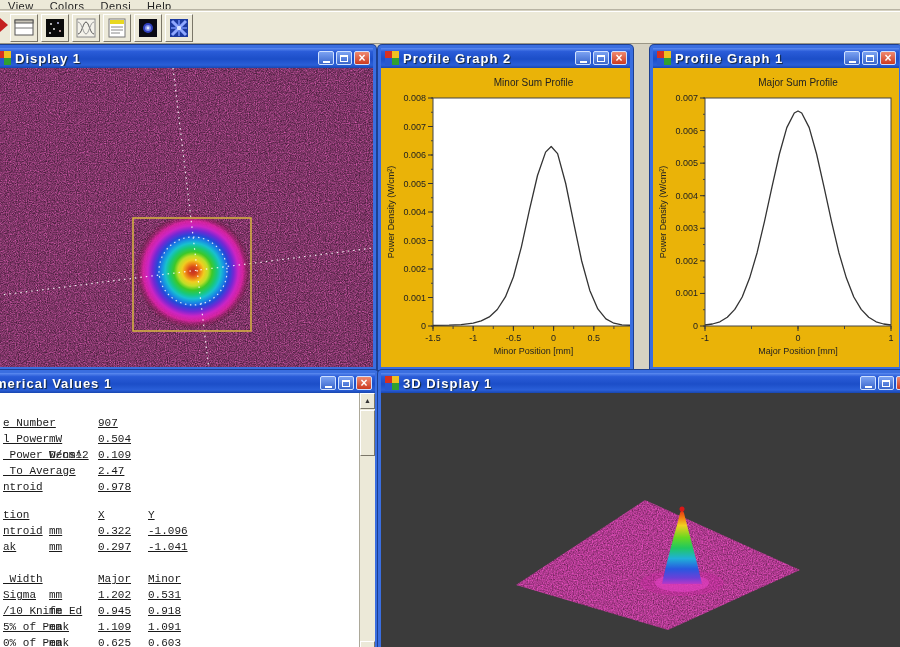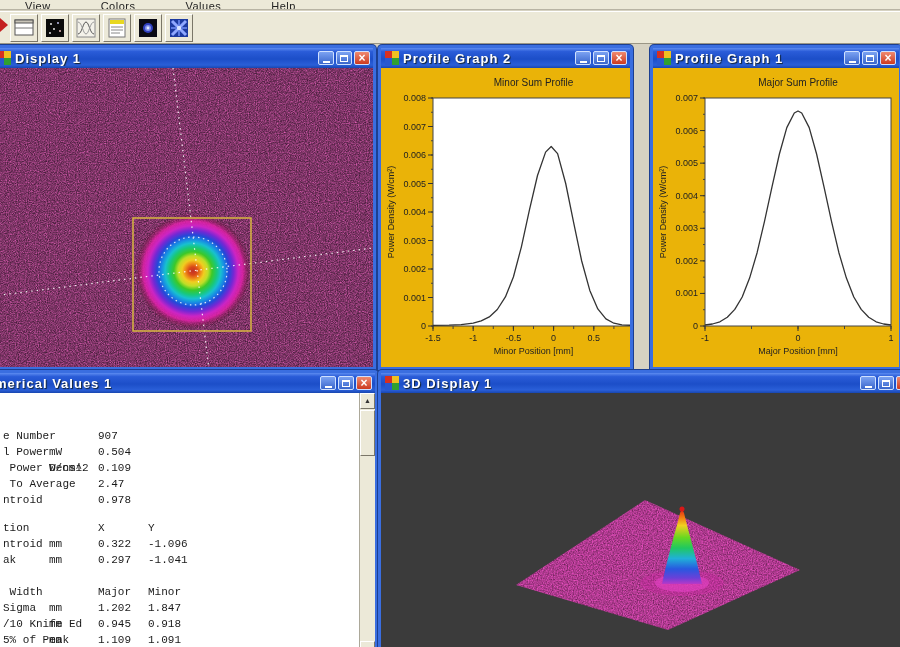--- a/index.html
+++ b/index.html
@@ -2,21 +2,21 @@
 <html><head>
 <meta charset="utf-8">
 <style>
   * { margin:0; padding:0; box-sizing:border-box; }
   html,body { width:900px; height:647px; overflow:hidden; }
   body { position:relative; background:#d6d2c2; font-family:"Liberation Sans", sans-serif; }
 
   
   .menubar { position:absolute; left:0; top:0; width:900px; height:10px; background:#ece9d8;
              overflow:hidden; border-bottom:1px solid #b8b4a4; }
-  .menubar .mitem { display:inline-block; font-size:11px; color:#222; padding:0 25px;
+  .menubar .mitem { display:inline-block; font-size:11px; color:#222; padding:0 8px;
                     transform:translateY(-4px); letter-spacing:.5px; }
   .toolbar { position:absolute; left:0; top:11px; width:900px; height:33px; background:#ece9d8;
              border-top:1px solid #ffffff; border-bottom:1px solid #9a9685; }
   .tool-frag { position:absolute; left:0; top:6px; width:0; height:0;
                border-top:7px solid transparent; border-bottom:7px solid transparent;
                border-left:8px solid #c42020; }
   .tbtnbar { position:absolute; left:10px; top:2px; display:flex; gap:3px; }
   .toolbtn { width:28px; height:28px; background:#ece9d8;
              border:1px solid; border-color:#ffffff #7a7668 #7a7668 #ffffff;
              display:flex; align-items:center; justify-content:center; }
@@ -42,39 +42,39 @@
   .g-max { width:8px; height:7px; border:1px solid #fff; border-top-width:2px; }
   .g-x { color:#fff; font-size:12px; font-weight:bold; line-height:10px; }
   .client { position:absolute; left:0; right:0; top:20px; bottom:0; overflow:hidden; }
 
   
   #win-num .client { background:#fff; }
   .numbody { position:absolute; inset:0 16px 0 0; font-family:"Liberation Mono","DejaVu Sans Mono",monospace;
              font-size:11px; color:#1a1a1a; }
   .nsec1 { margin-top:20px; } .nsec2 { margin-top:12px; } .nsec3 { margin-top:16px; }
   .nrow { position:relative; height:16px; }
-  .nrow span { position:absolute; top:17px; white-space:pre; }
+  .nrow span { position:absolute; top:4px; white-space:pre;text-decoration:underline; }
   .n-label { left:12px; } .n-unit { left:58px; } .n-v1 { left:107px;text-align:center; } .n-v2 { left:157px; }
   .vscroll { position:absolute; top:0; right:0; bottom:0; width:16px; background:#ece9d8;
              border-left:1px solid #aca899; }
   .sbtn { position:absolute; left:0; width:15px; height:16px; background:#ece9d8;
           border:1px solid; border-color:#fff #7a7668 #7a7668 #fff; color:#333;
           font-size:7px; text-align:center; line-height:14px; }
   .sthumb { position:absolute; left:0; top:17px; width:15px; height:46px; background:#ece9d8;
             border:1px solid; border-color:#fff #7a7668 #7a7668 #fff; }
 
   
   .chartclient { background:#eab308; }
 
   text { font-family:"Liberation Sans", sans-serif; }
 </style>
 </head>
 <body>
 
-<div class="menubar" id="menubar"><span class="mitem">View</span><span class="mitem">Colors</span><span class="mitem">Values</span><span class="mitem">Help</span></div>
+<div class="menubar" id="menubar"><span class="mitem">View</span><span class="mitem">Colors</span><span class="mitem">Densi</span><span class="mitem">Help</span></div>
 
 <div class="toolbar">
   <div class="tool-frag"></div>
   <div class="tbtnbar">
     <div class="toolbtn">
       <svg width="20" height="20">
         <rect x="1" y="2" width="18" height="15" fill="#fff" stroke="#555"></rect>
         <rect x="1" y="2" width="18" height="3" fill="#c8c4b8" stroke="#555"></rect>
         <line x1="1" y1="10" x2="19" y2="10" stroke="#777"></line>
       </svg>
@@ -425,21 +425,21 @@
           <div class="nrow">
             <span class="n-label"> Width</span>
             <span class="n-unit"></span>
             <span class="n-v1">Major</span>
             <span class="n-v2">Minor</span>
           </div>
           <div class="nrow">
             <span class="n-label">Sigma</span>
             <span class="n-unit">mm</span>
             <span class="n-v1">1.202</span>
-            <span class="n-v2">1.847</span>
+            <span class="n-v2">0.531</span>
           </div>
           <div class="nrow">
             <span class="n-label">/10 Knife Ed</span>
             <span class="n-unit">mm</span>
             <span class="n-v1">0.945</span>
             <span class="n-v2">0.918</span>
           </div>
           <div class="nrow">
             <span class="n-label">5% of Peak</span>
             <span class="n-unit">mm</span>

